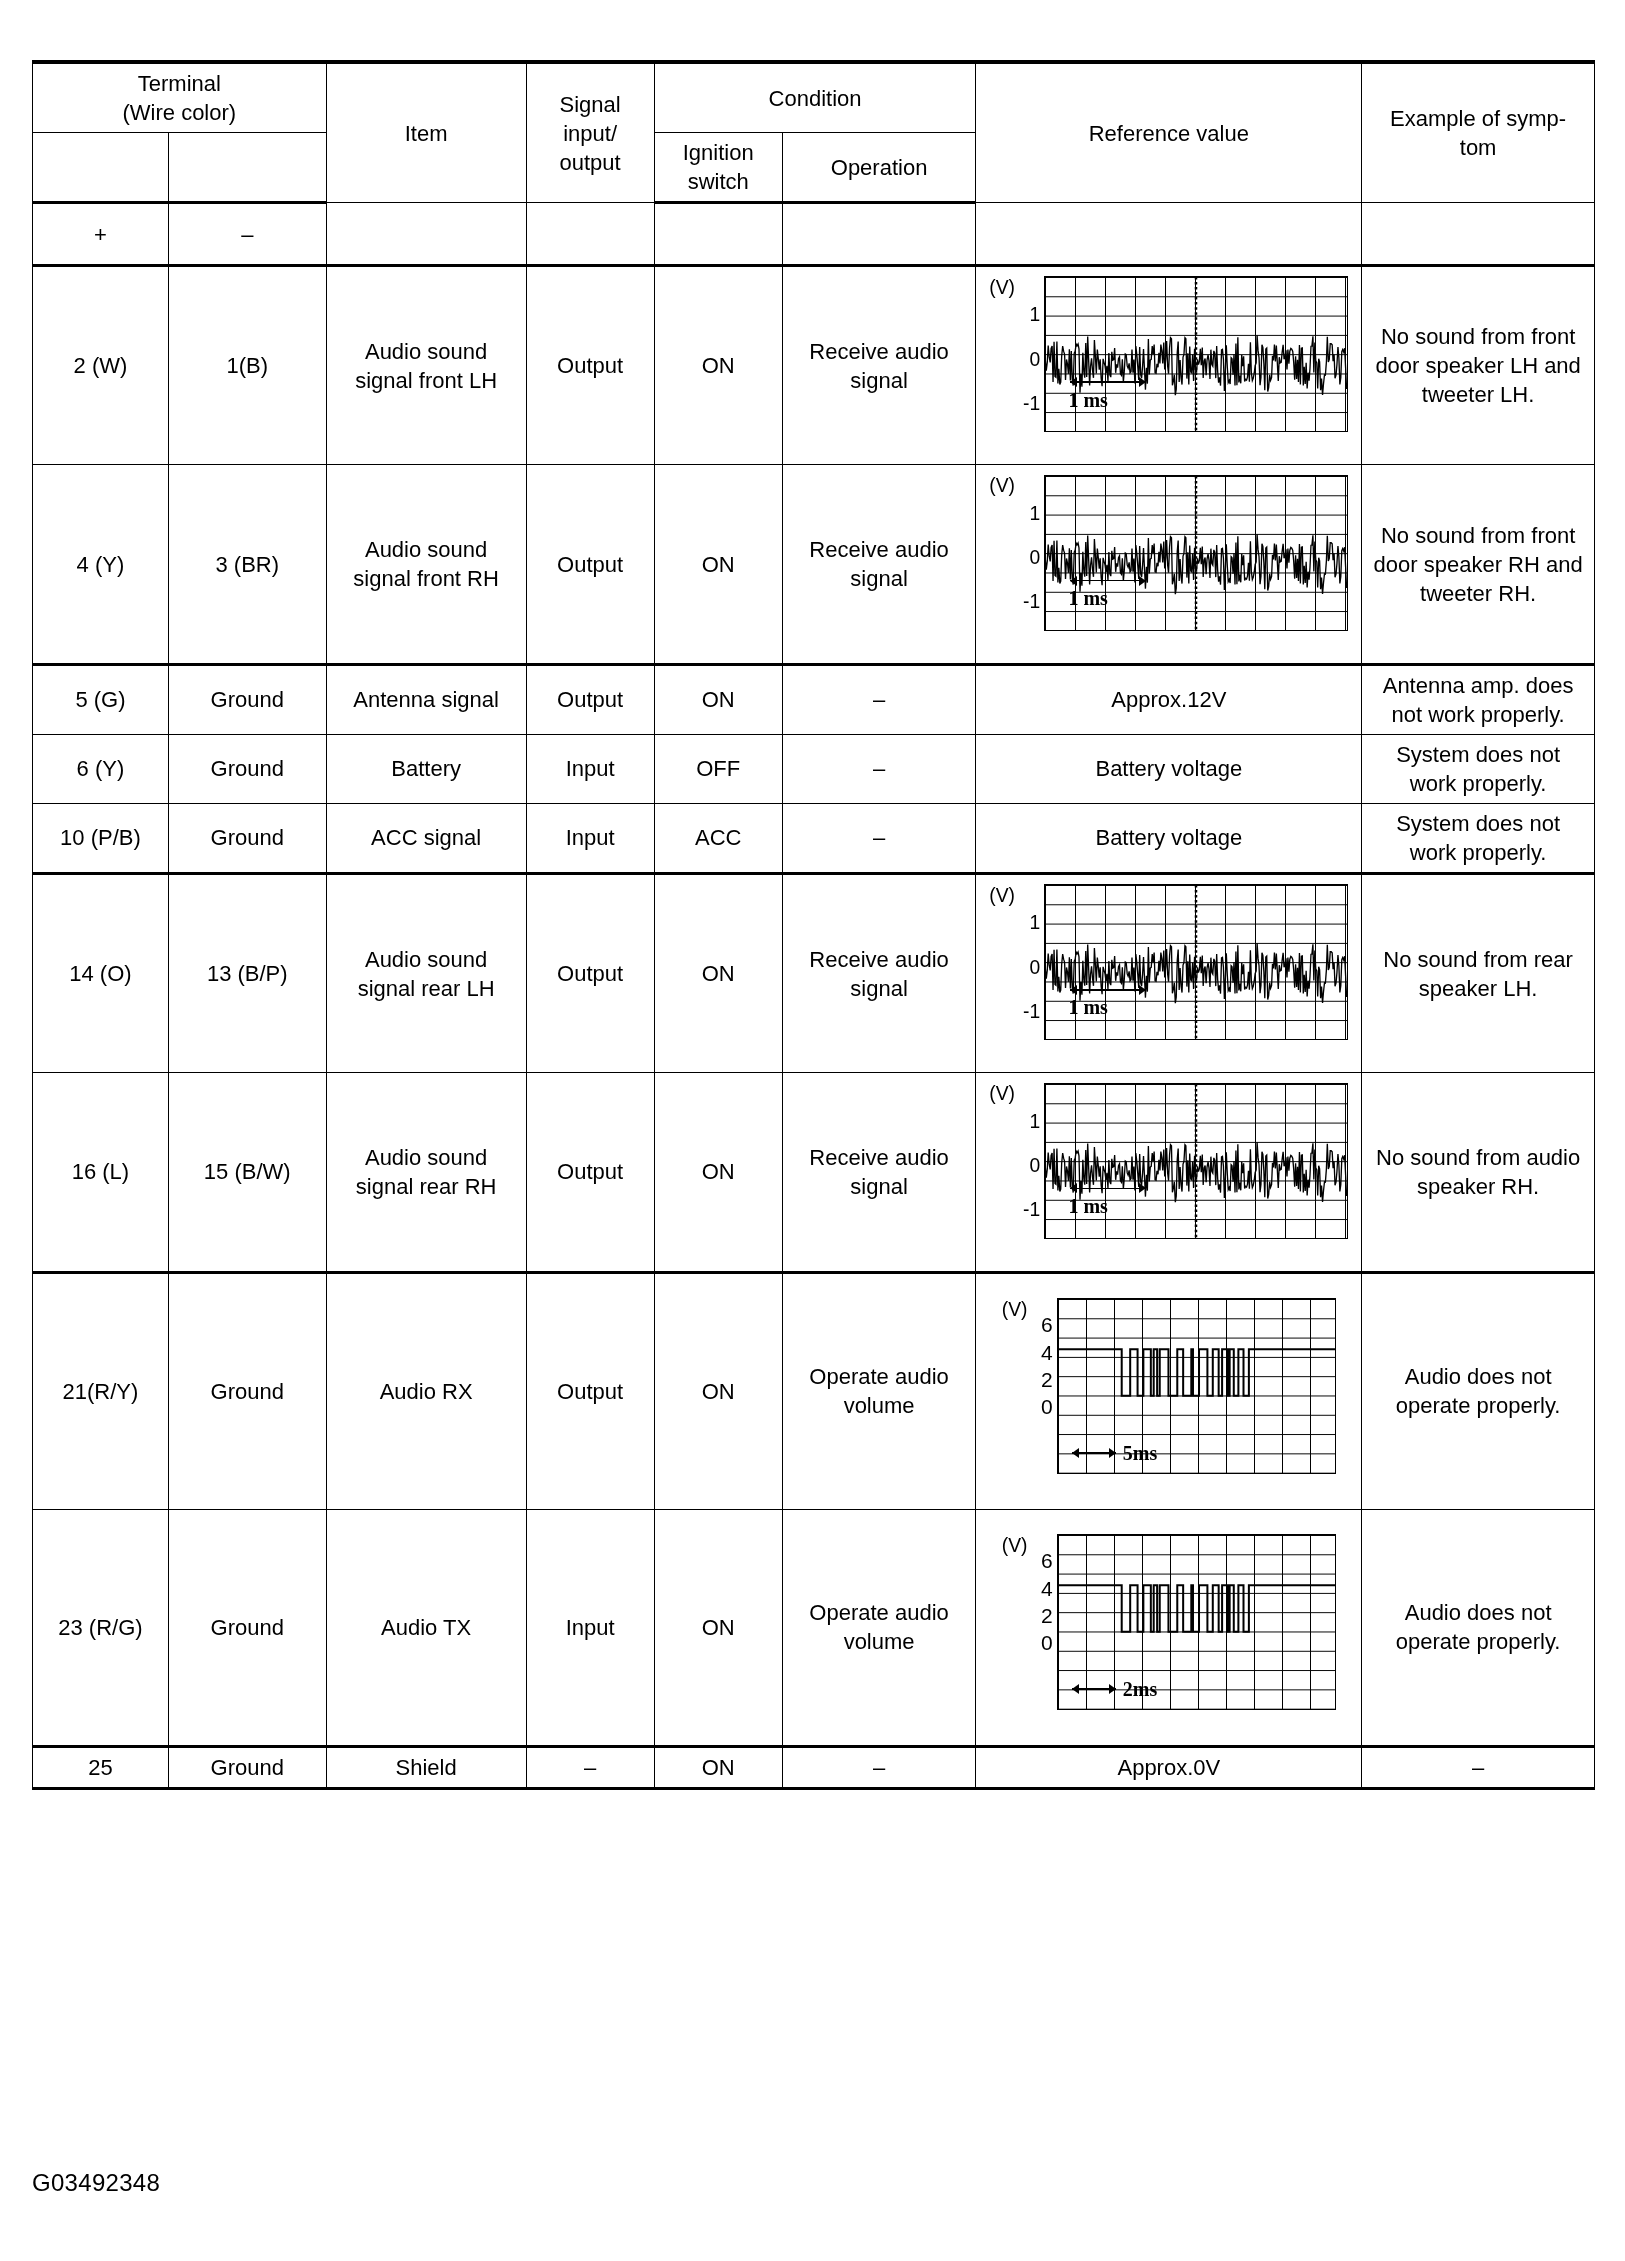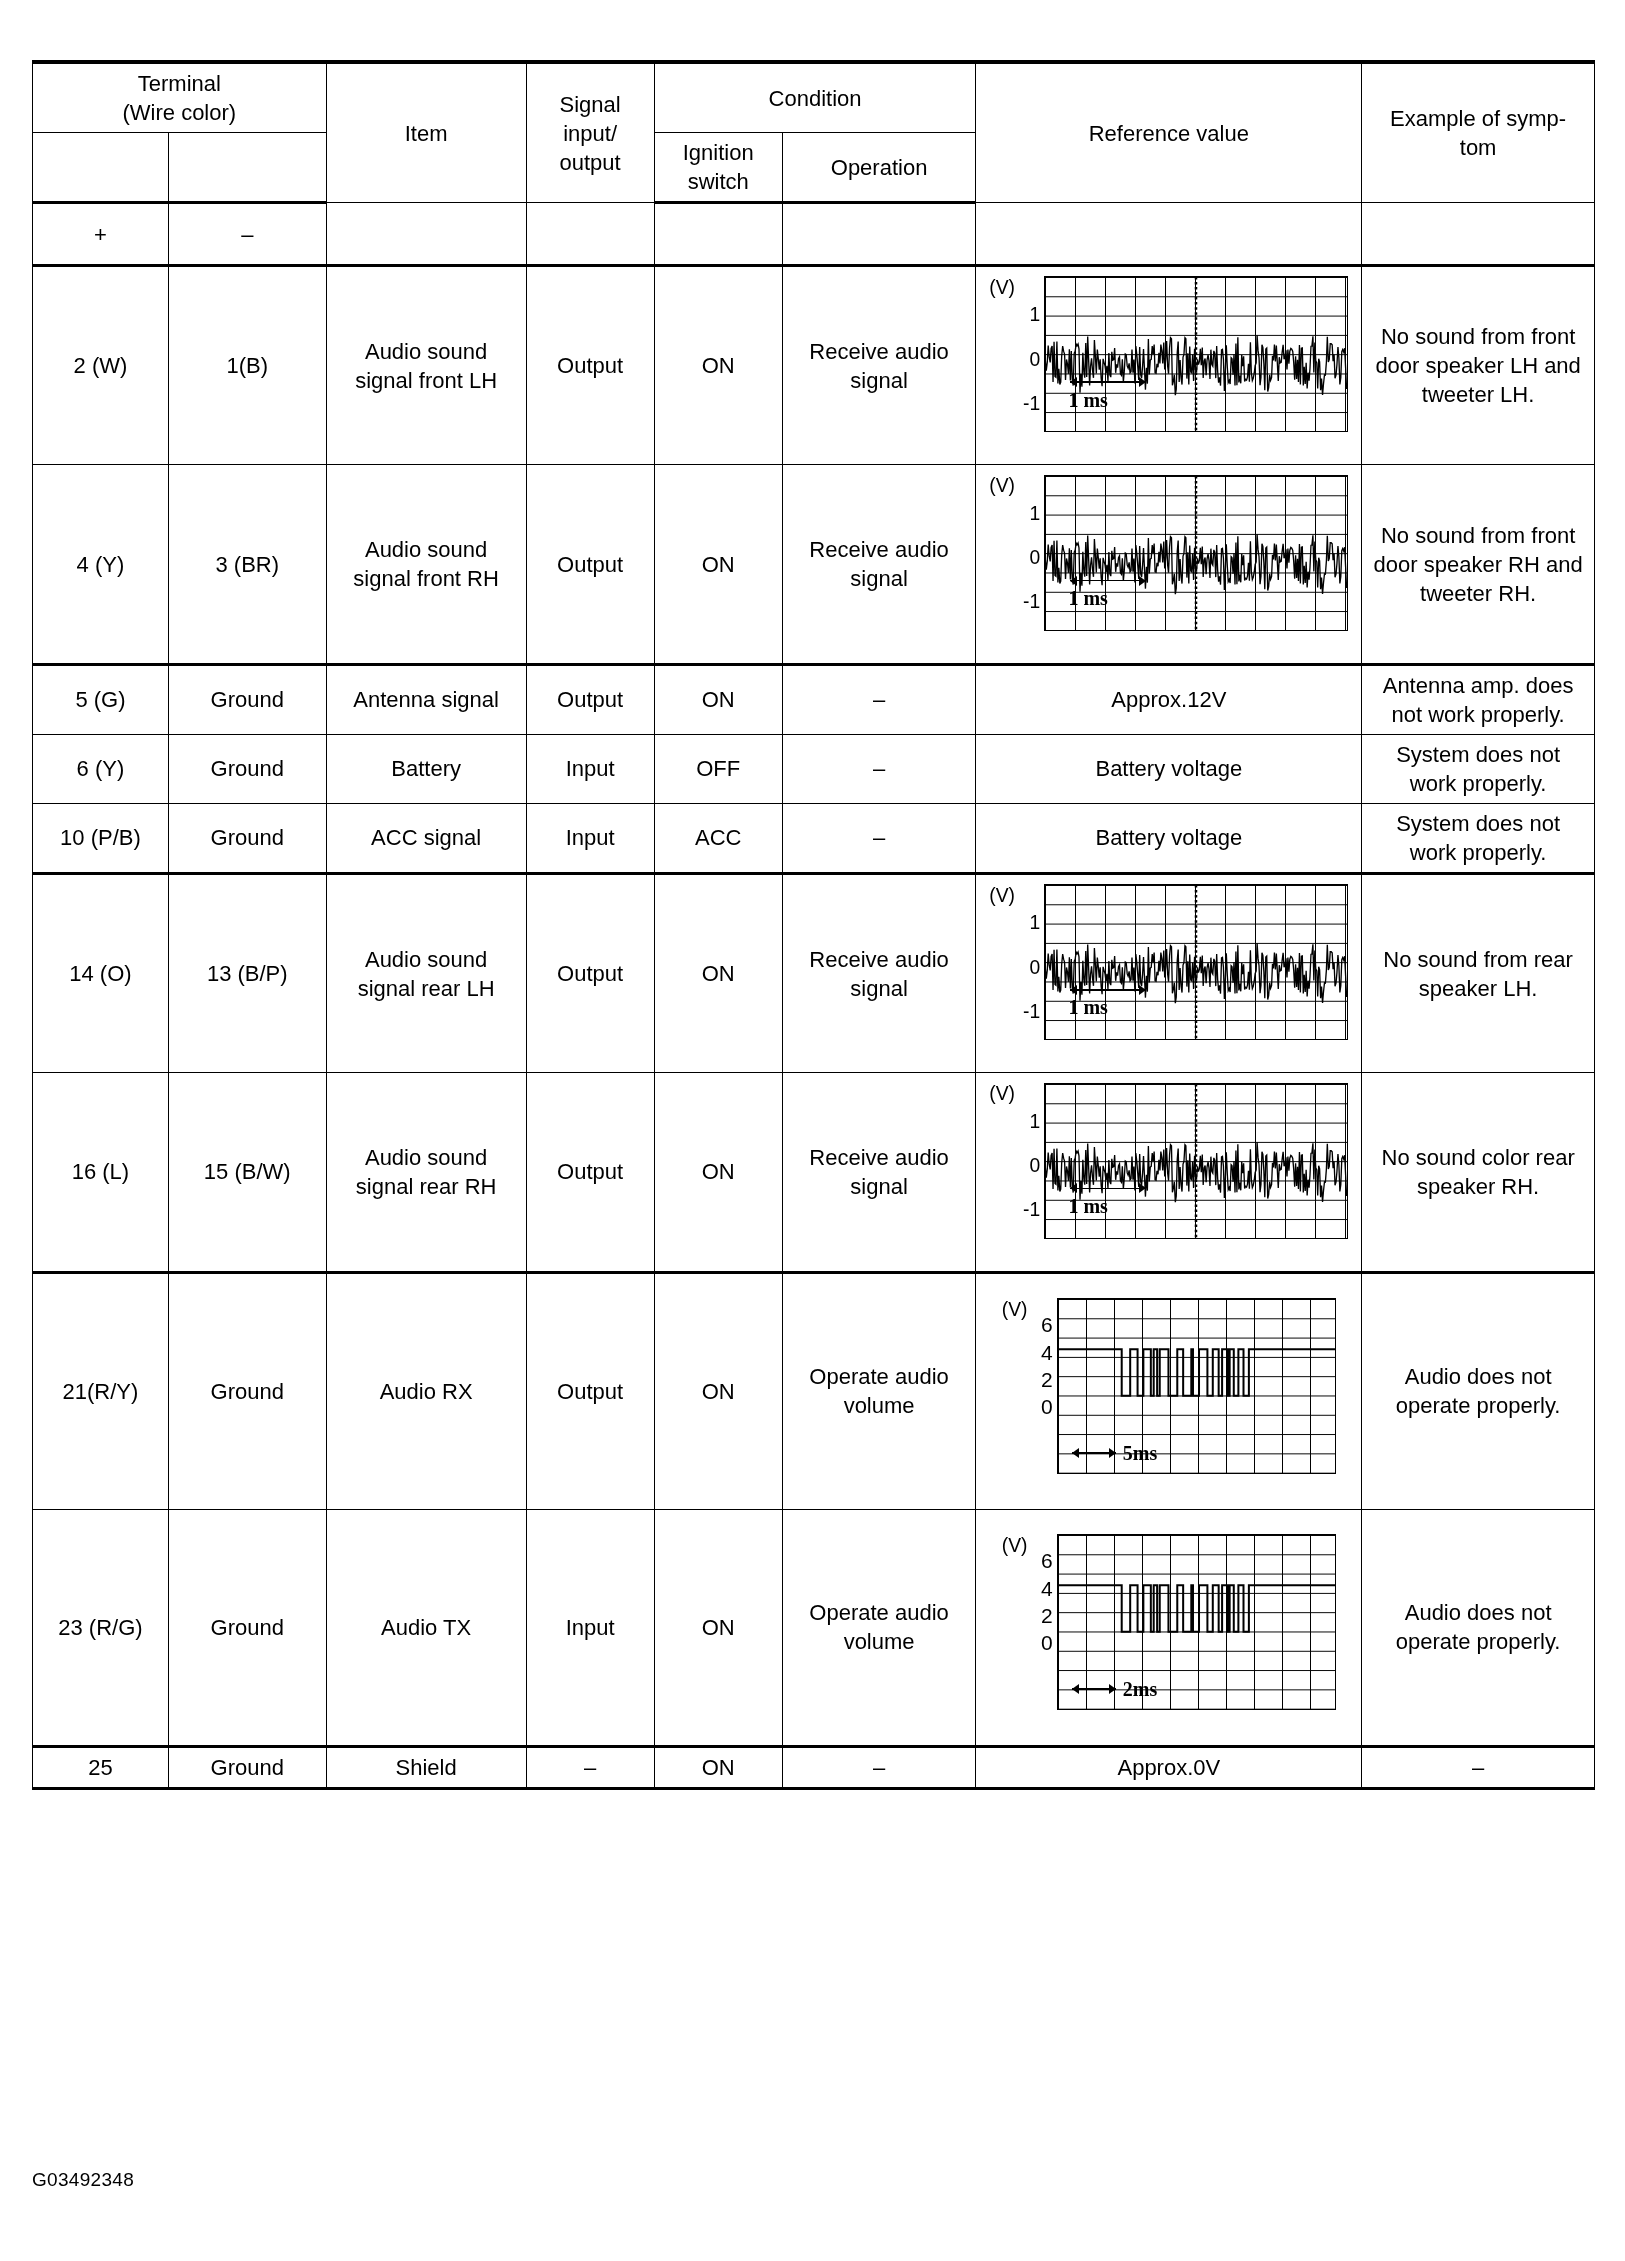--- a/index.html
+++ b/index.html
@@ -119,21 +119,21 @@
     border-top: 5px solid transparent;
     border-bottom: 5px solid transparent;
   }
   .arrow-line::before { left: 0;  border-right: 7.6px solid #000; }
   .arrow-line::after  { right: 0; border-left: 7.6px solid #000; }
 
   .figcode {
     position: absolute;
     left: 32px;
     top: 2169px;
-    font-size: 19px;
+    font-size: 24px;
     letter-spacing: 0.3px;
   }
 </style>
 </head>
 <body>
 
 <div class="page">
 
   <table class="spec">
     <colgroup>
@@ -346,21 +346,21 @@
           <div class="tmark" style="left:23px;top:104px;flex-direction:column;align-items:flex-start;">
             <div style="display:flex;align-items:center;width:79px;">
               <div class="arrow-line" style="flex:1;"></div>
             </div>
             <div style="margin-top:3.4px;">1 ms</div>
           </div>
         </div>
       </div>
     </div>
   </div></td>
-          <td class="sym mid-rule">No sound color rear speaker RH.</td>
+          <td class="sym mid-rule">No sound from audio speaker RH.</td>
         </tr>
         <tr>
           <td class="" style="height:225px;">21(R/Y)</td>
           <td class="">Ground</td>
           <td class="item">Audio RX</td>
           <td class="">Output</td>
           <td class="">ON</td>
           <td class="oper">Operate audio volume</td>
           <td class="">
   <div class="scope">

